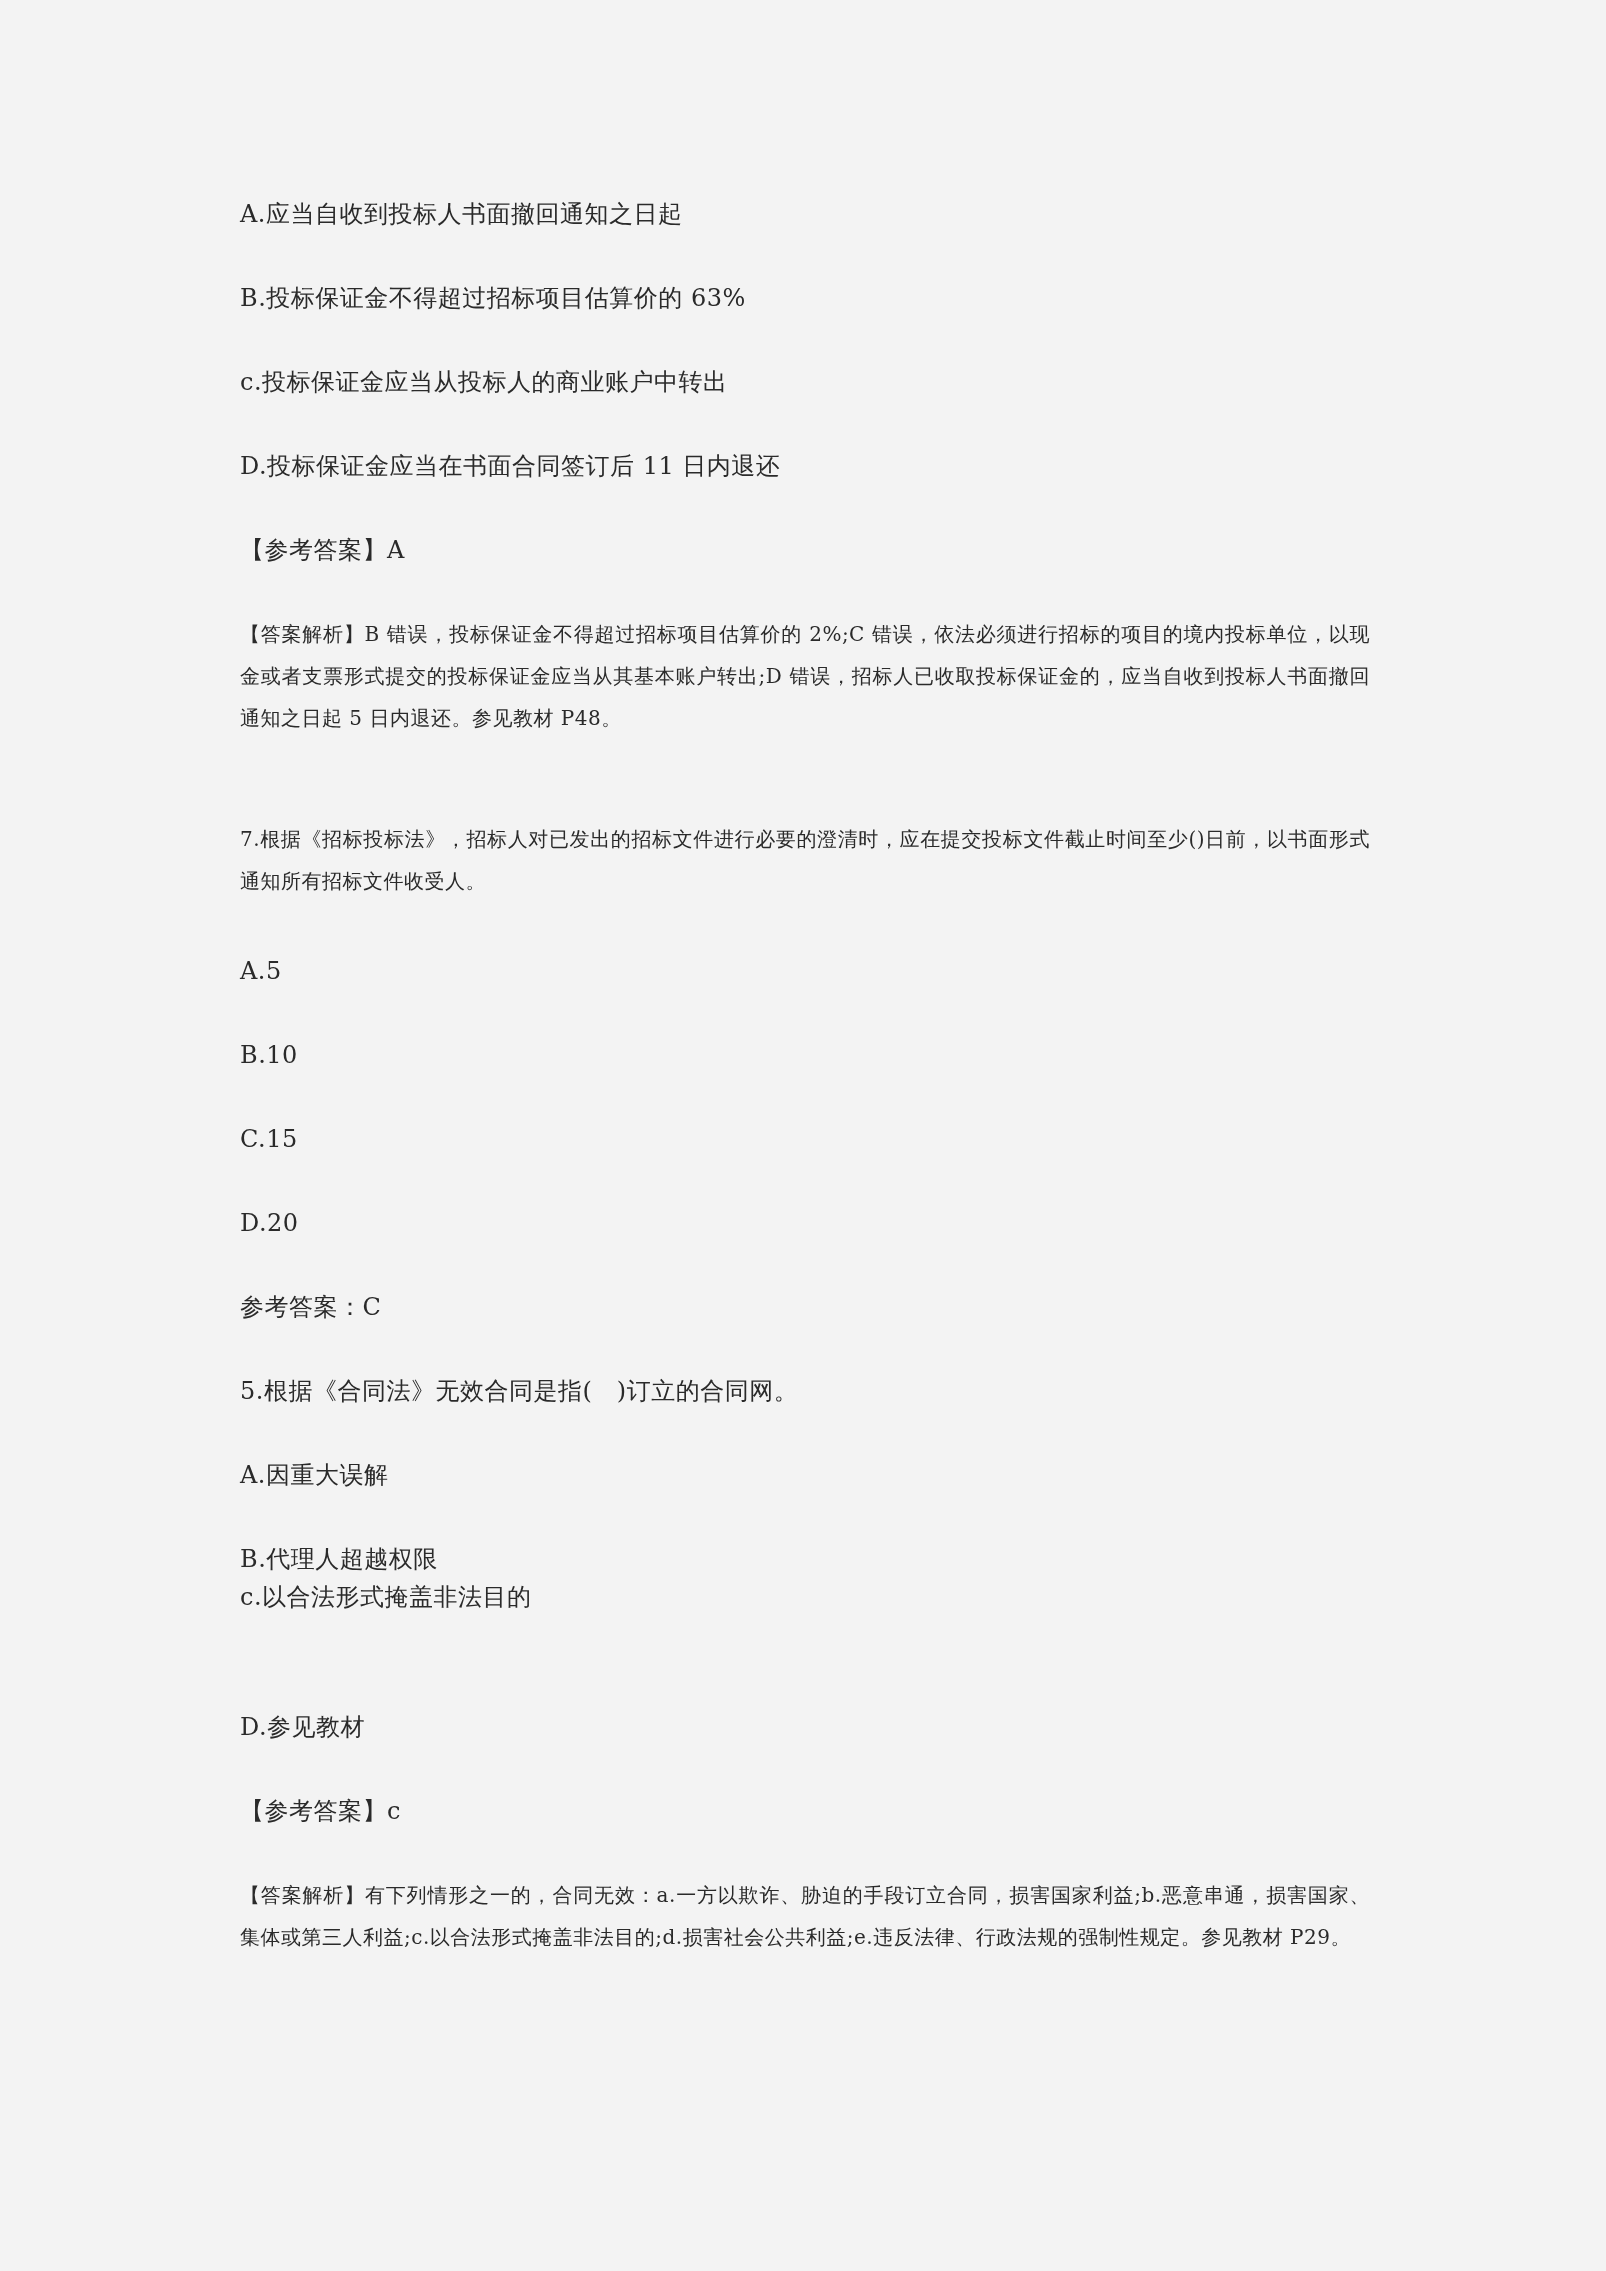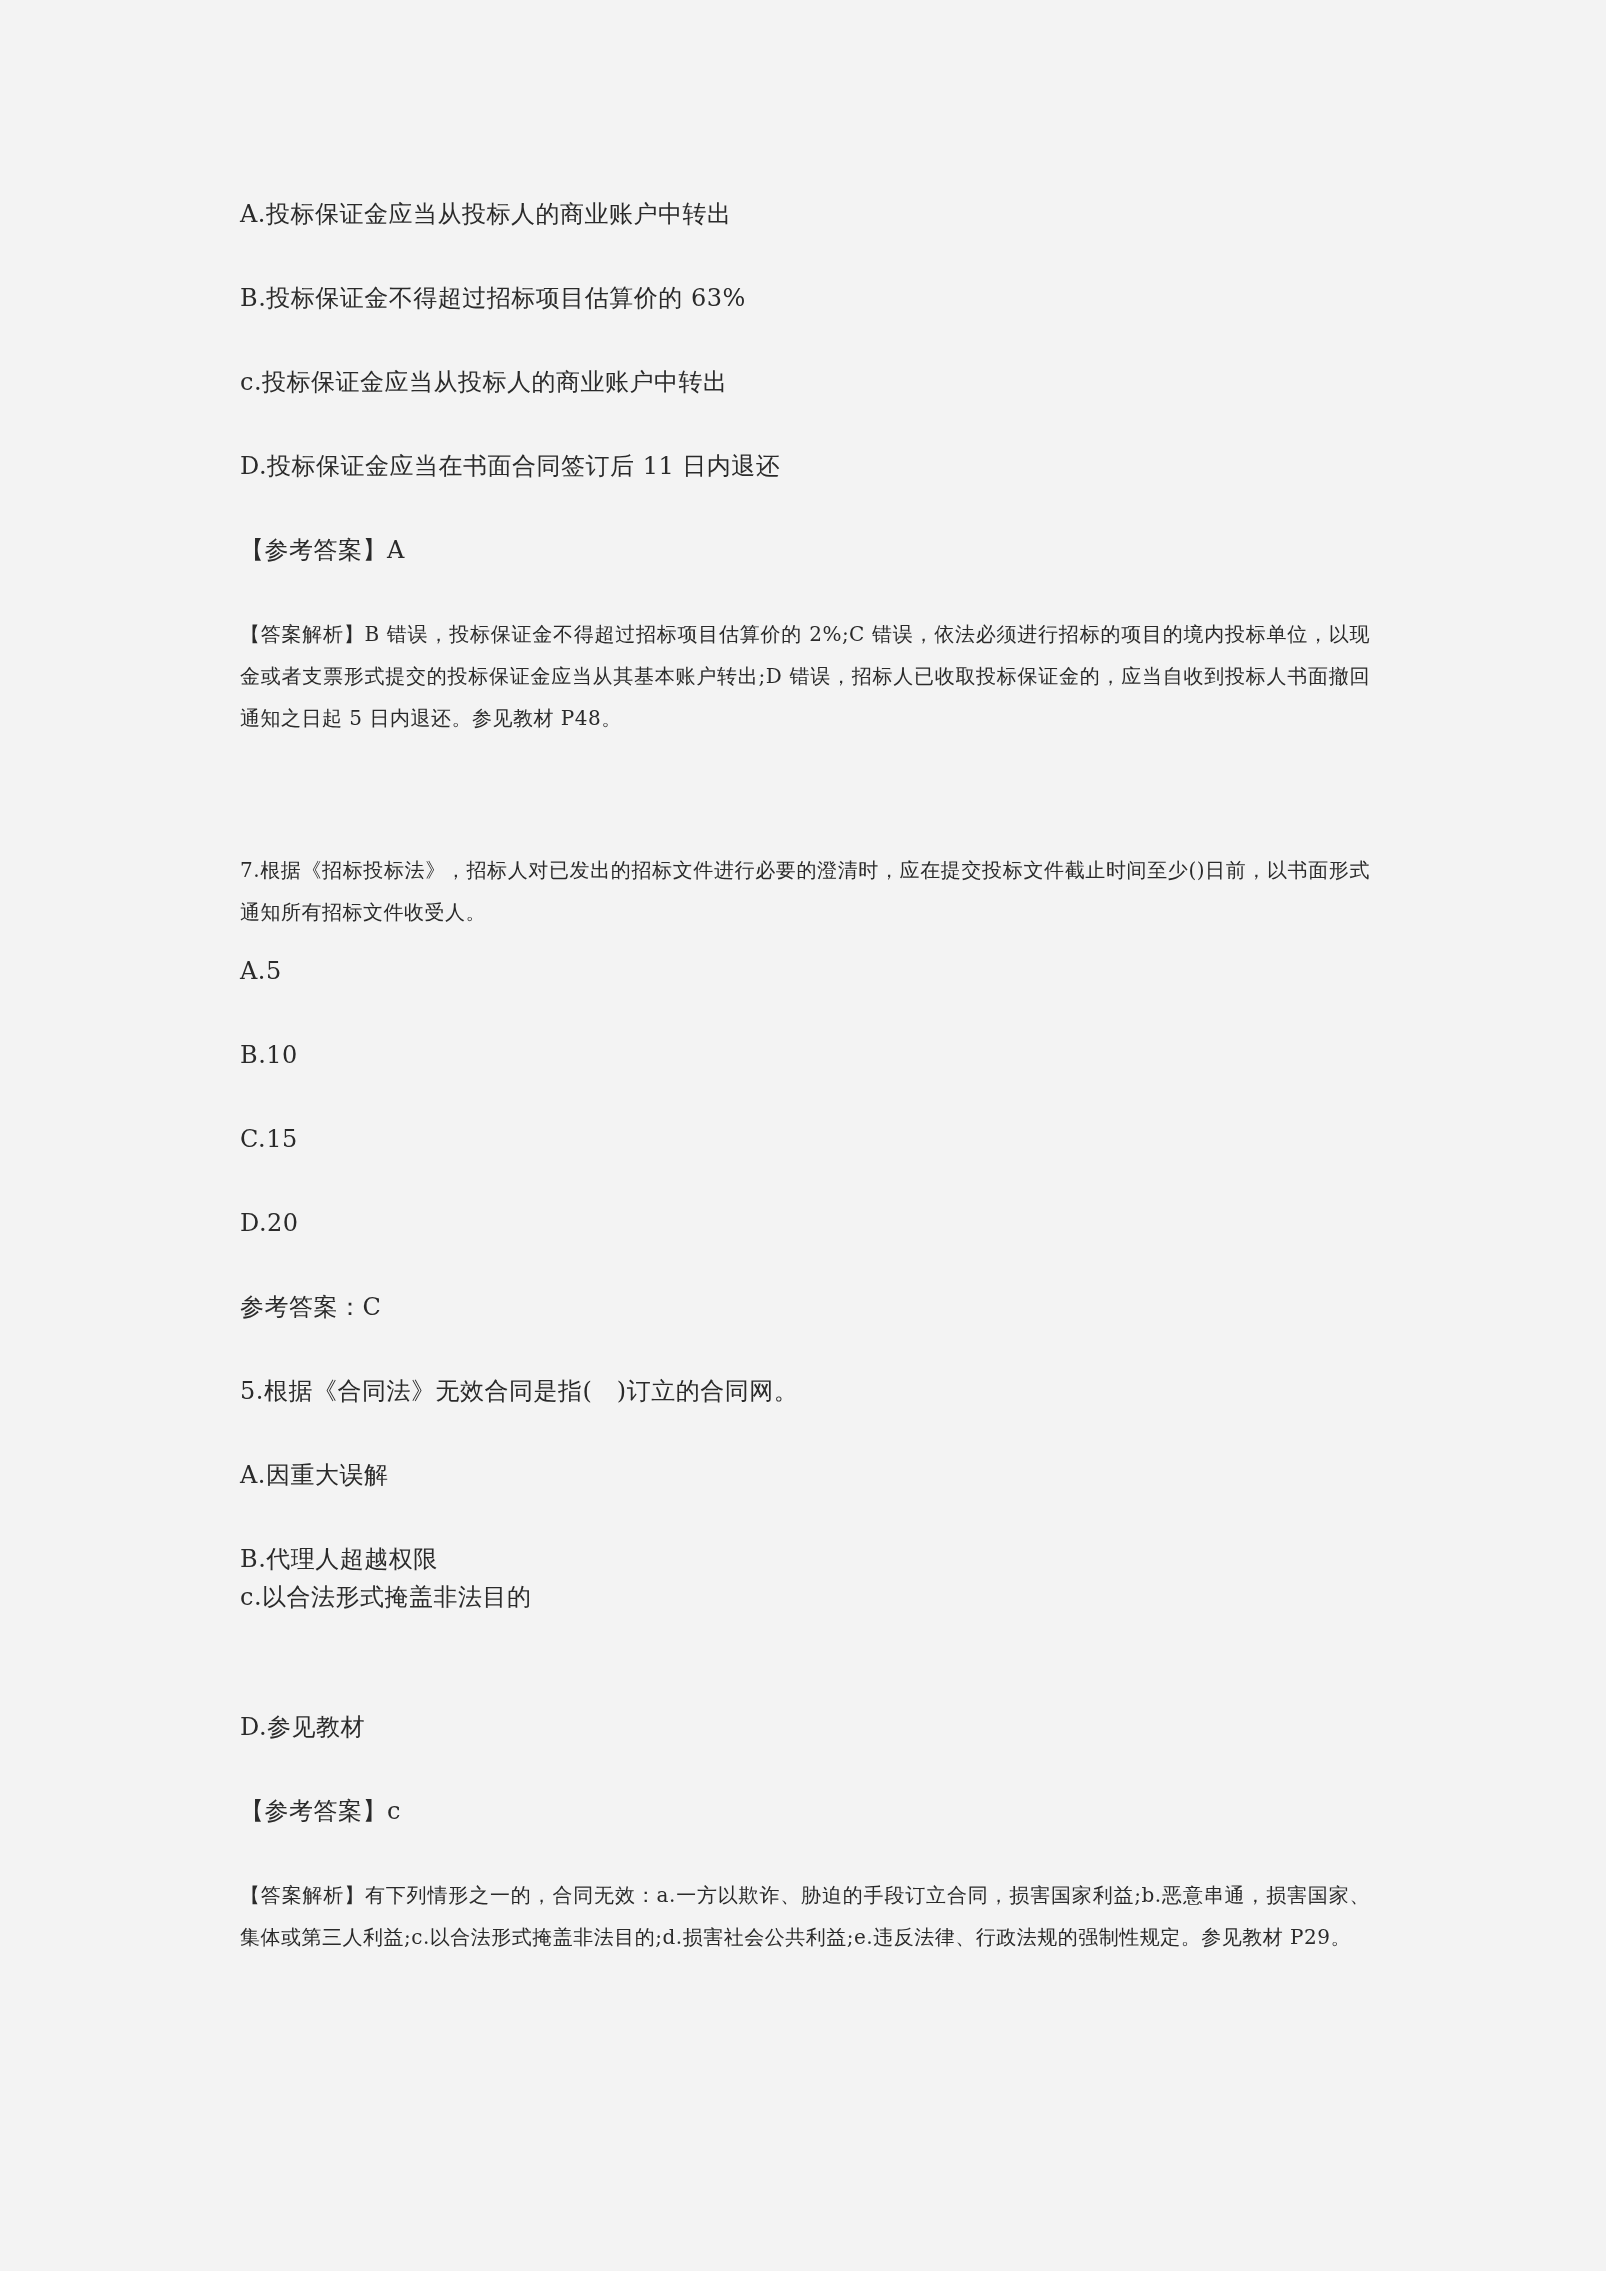--- a/index.html
+++ b/index.html
@@ -37,30 +37,30 @@
     line-height: 42px;
     text-align: justify;
     letter-spacing: 0.5px;
   }
 </style>
 </head>
 <body>
 
 <div class="page">
 
-  <div class="line" style="top:193px">A.投标保证金应当从投标人的商业账户中转出</div>
+  <div class="line" style="top:193px">A.应当自收到投标人书面撤回通知之日起</div>
   <div class="line" style="top:277px">B.投标保证金不得超过招标项目估算价的 63%</div>
   <div class="line" style="top:361px">c.投标保证金应当从投标人的商业账户中转出</div>
   <div class="line" style="top:445px">D.投标保证金应当在书面合同签订后 11 日内退还</div>
 
   <div class="line" style="top:529px">【参考答案】A</div>
 
   <div class="para" style="top:613px">【答案解析】B 错误，投标保证金不得超过招标项目估算价的 2%;C 错误，依法必须进行招标的项目的境内投标单位，以现金或者支票形式提交的投标保证金应当从其基本账户转出;D 错误，招标人已收取投标保证金的，应当自收到投标人书面撤回通知之日起 5 日内退还。参见教材 P48。</div>
 
-  <div class="para" style="top:849px">7.根据《招标投标法》，招标人对已发出的招标文件进行必要的澄清时，应在提交投标文件截止时间至少()日前，以书面形式通知所有招标文件收受人。</div>
+  <div class="para" style="top:818px">7.根据《招标投标法》，招标人对已发出的招标文件进行必要的澄清时，应在提交投标文件截止时间至少()日前，以书面形式通知所有招标文件收受人。</div>
 
   <div class="line" style="top:950px">A.5</div>
   <div class="line" style="top:1034px">B.10</div>
   <div class="line" style="top:1118px">C.15</div>
   <div class="line" style="top:1202px">D.20</div>
 
   <div class="line" style="top:1286px">参考答案：C</div>
 
   <div class="line" style="top:1370px">5.根据《合同法》无效合同是指(　)订立的合同网。</div>
 

